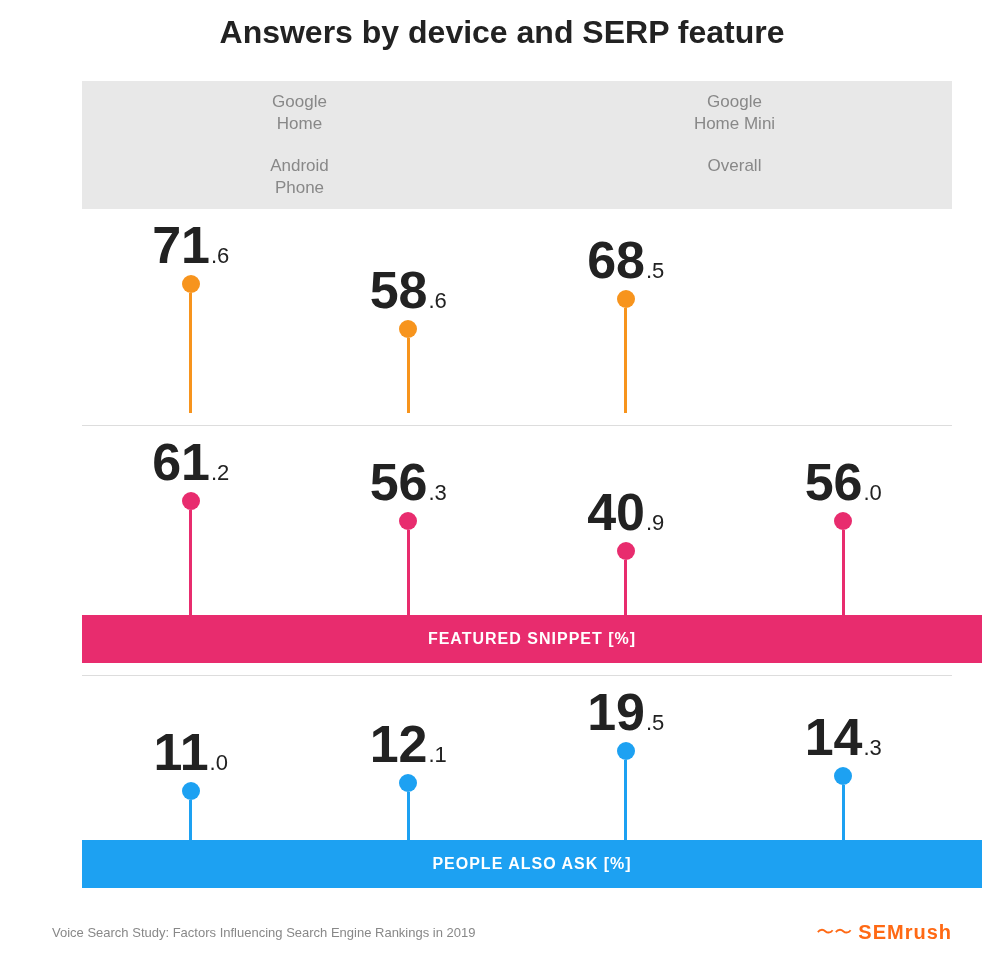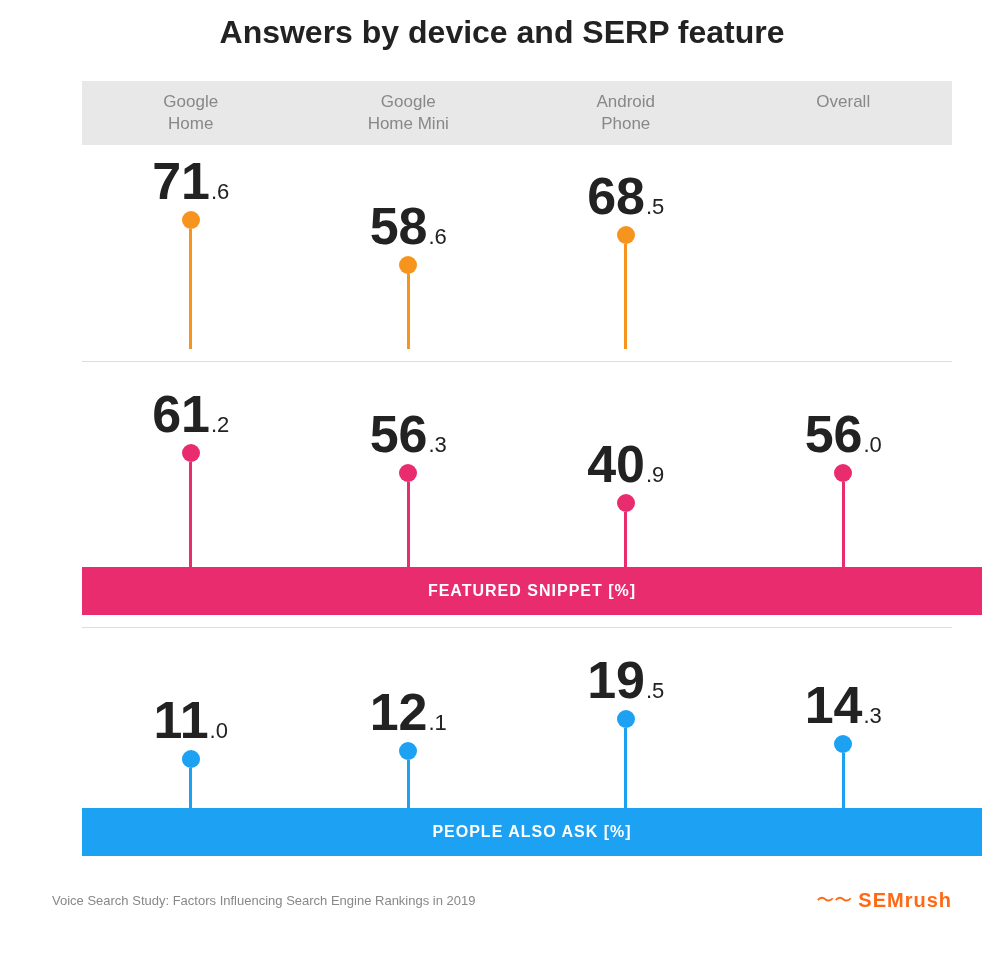--- a/index.html
+++ b/index.html
@@ -24,39 +24,39 @@
     .chart-title {
       font-size: 32px;
       font-weight: 700;
       text-align: center;
       color: #222;
       margin-bottom: 30px;
     }
 
     .column-headers {
       display: grid;
-      grid-template-columns: 1fr 1fr 1fr 1fr;
+      grid-template-columns: 1fr 1fr;
       margin-left: 30px;
       margin-bottom: 0px;
     }
 
     .col-header {
       background: #e8e8e8;
       color: #888;
       font-size: 17px;
       font-weight: 400;
       text-align: center;
       padding: 10px 15px;
       line-height: 1.3;
     }
 
     .sections-wrapper {
       display: flex;
       flex-direction: column;
-      gap: 16px;
+      gap: 0;
     }
 
     .section {
       position: relative;
       padding: 10px 0 0 0;
     }
 
     .data-row {
       display: grid;
       grid-template-columns: 1fr 1fr 1fr 1fr;

